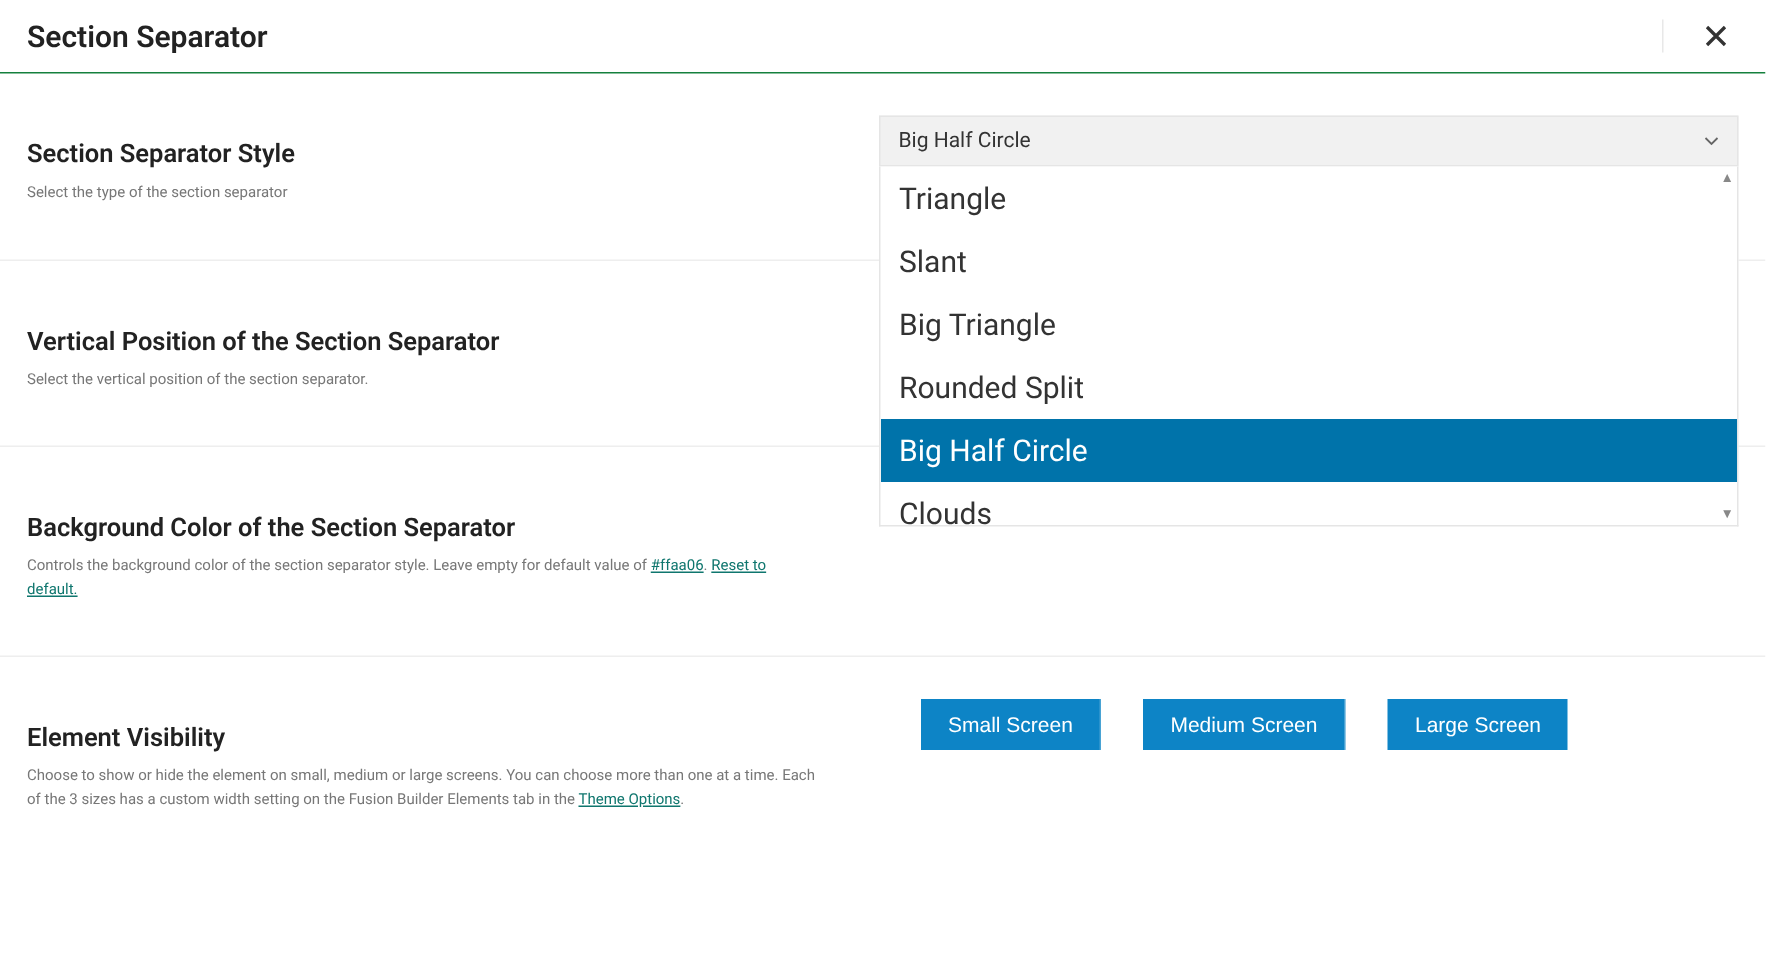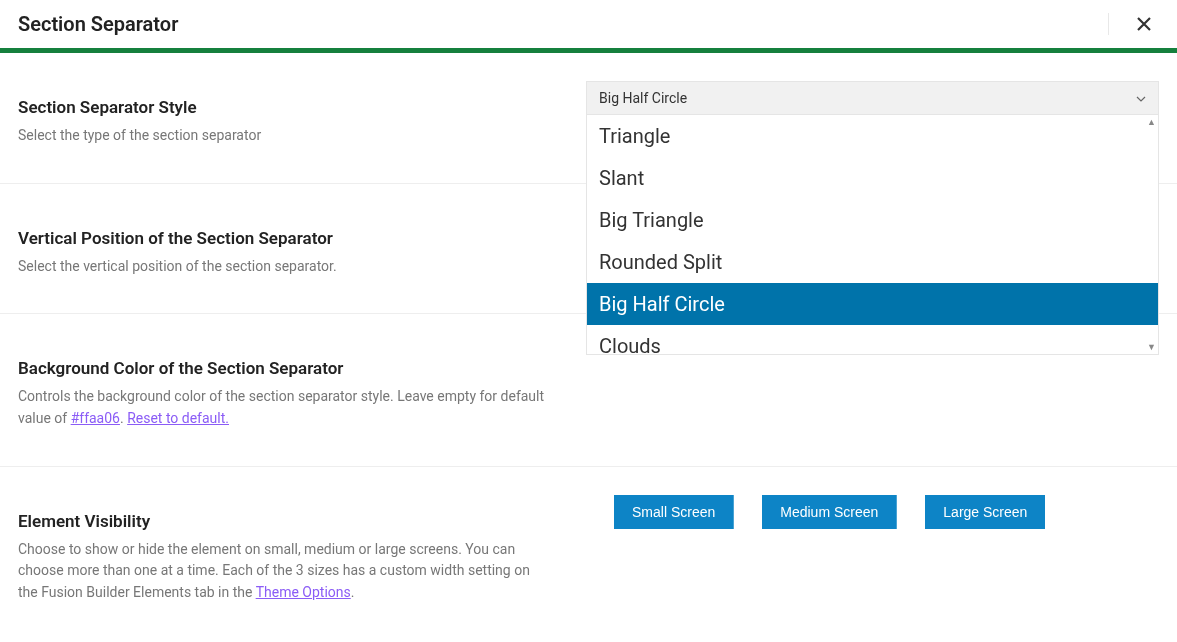--- a/index.html
+++ b/index.html
@@ -1,26 +1,26 @@
 <!DOCTYPE html>
 <html><head>
 <meta charset="utf-8">
 <style>
 * { box-sizing: border-box; margin: 0; padding: 0; }
 body { font-family: -apple-system, BlinkMacSystemFont, "Segoe UI", Roboto, "Helvetica Neue", Arial, sans-serif; background: #fff; color: #333; width: 1177px; }
-.header { display: flex; justify-content: space-between; align-items: center; padding: 12px 18px; border-bottom: 5px solid #15803d; gap: 16px; }
+.header { display: flex; justify-content: space-between; align-items: center; padding: 12px 18px; border-bottom: 1px solid #15803d; gap: 16px; }
 .header h1 { font-size: 20px; font-weight: 600; color: #222; }
 .close-btn { font-size: 18px; color: #333; cursor: pointer; padding: 4px 8px; border-left: 1px solid #e8e8e8; height: 100%; display: flex; align-items: center; padding-left: 28px; }
 .content { padding: 0; }
 .row { display: flex; padding: 28px 18px 36px 18px; border-bottom: 1px solid #eee; }
 .left { width: 568px; padding-right: 40px; margin-top: 16px; }
 .right { flex: 1; position: relative; }
 .label { font-size: 17px; font-weight: 600; color: #222; margin-bottom: 8px; }
-.desc { font-size: 14px; color: #777; line-height: 1.55; }
-.desc a { color: #8b5cf6; text-decoration: underline; }
+.desc { font-size: 10px; color: #777; line-height: 1.55; }
+.desc a { color: #0f766e; text-decoration: underline; }
 
 .select-wrap { position: relative; width: 100%; }
 .select-display { width: 100%; background: #f1f1f1; border: 1px solid #e5e5e5; padding: 8px 12px; font-size: 14px; color: #333; display: flex; justify-content: space-between; align-items: center; cursor: pointer; }
 .chevron { font-size: 10px; color: #666; }
 .dropdown { position: absolute; top: 100%; left: 0; right: 0; background: #fff; border: 1px solid #e5e5e5; border-top: none; max-height: 240px; overflow: hidden; z-index: 10; }
 .dropdown-inner { max-height: 240px; overflow-y: auto; }
 .option { padding: 9px 12px; font-size: 20px; color: #333; cursor: pointer; }
 .option.selected { background: #0073aa; color: #fff; }
 .dropdown-inner::-webkit-scrollbar { width: 14px; }
 .dropdown-inner::-webkit-scrollbar-track { background: #f7f7f7; }

